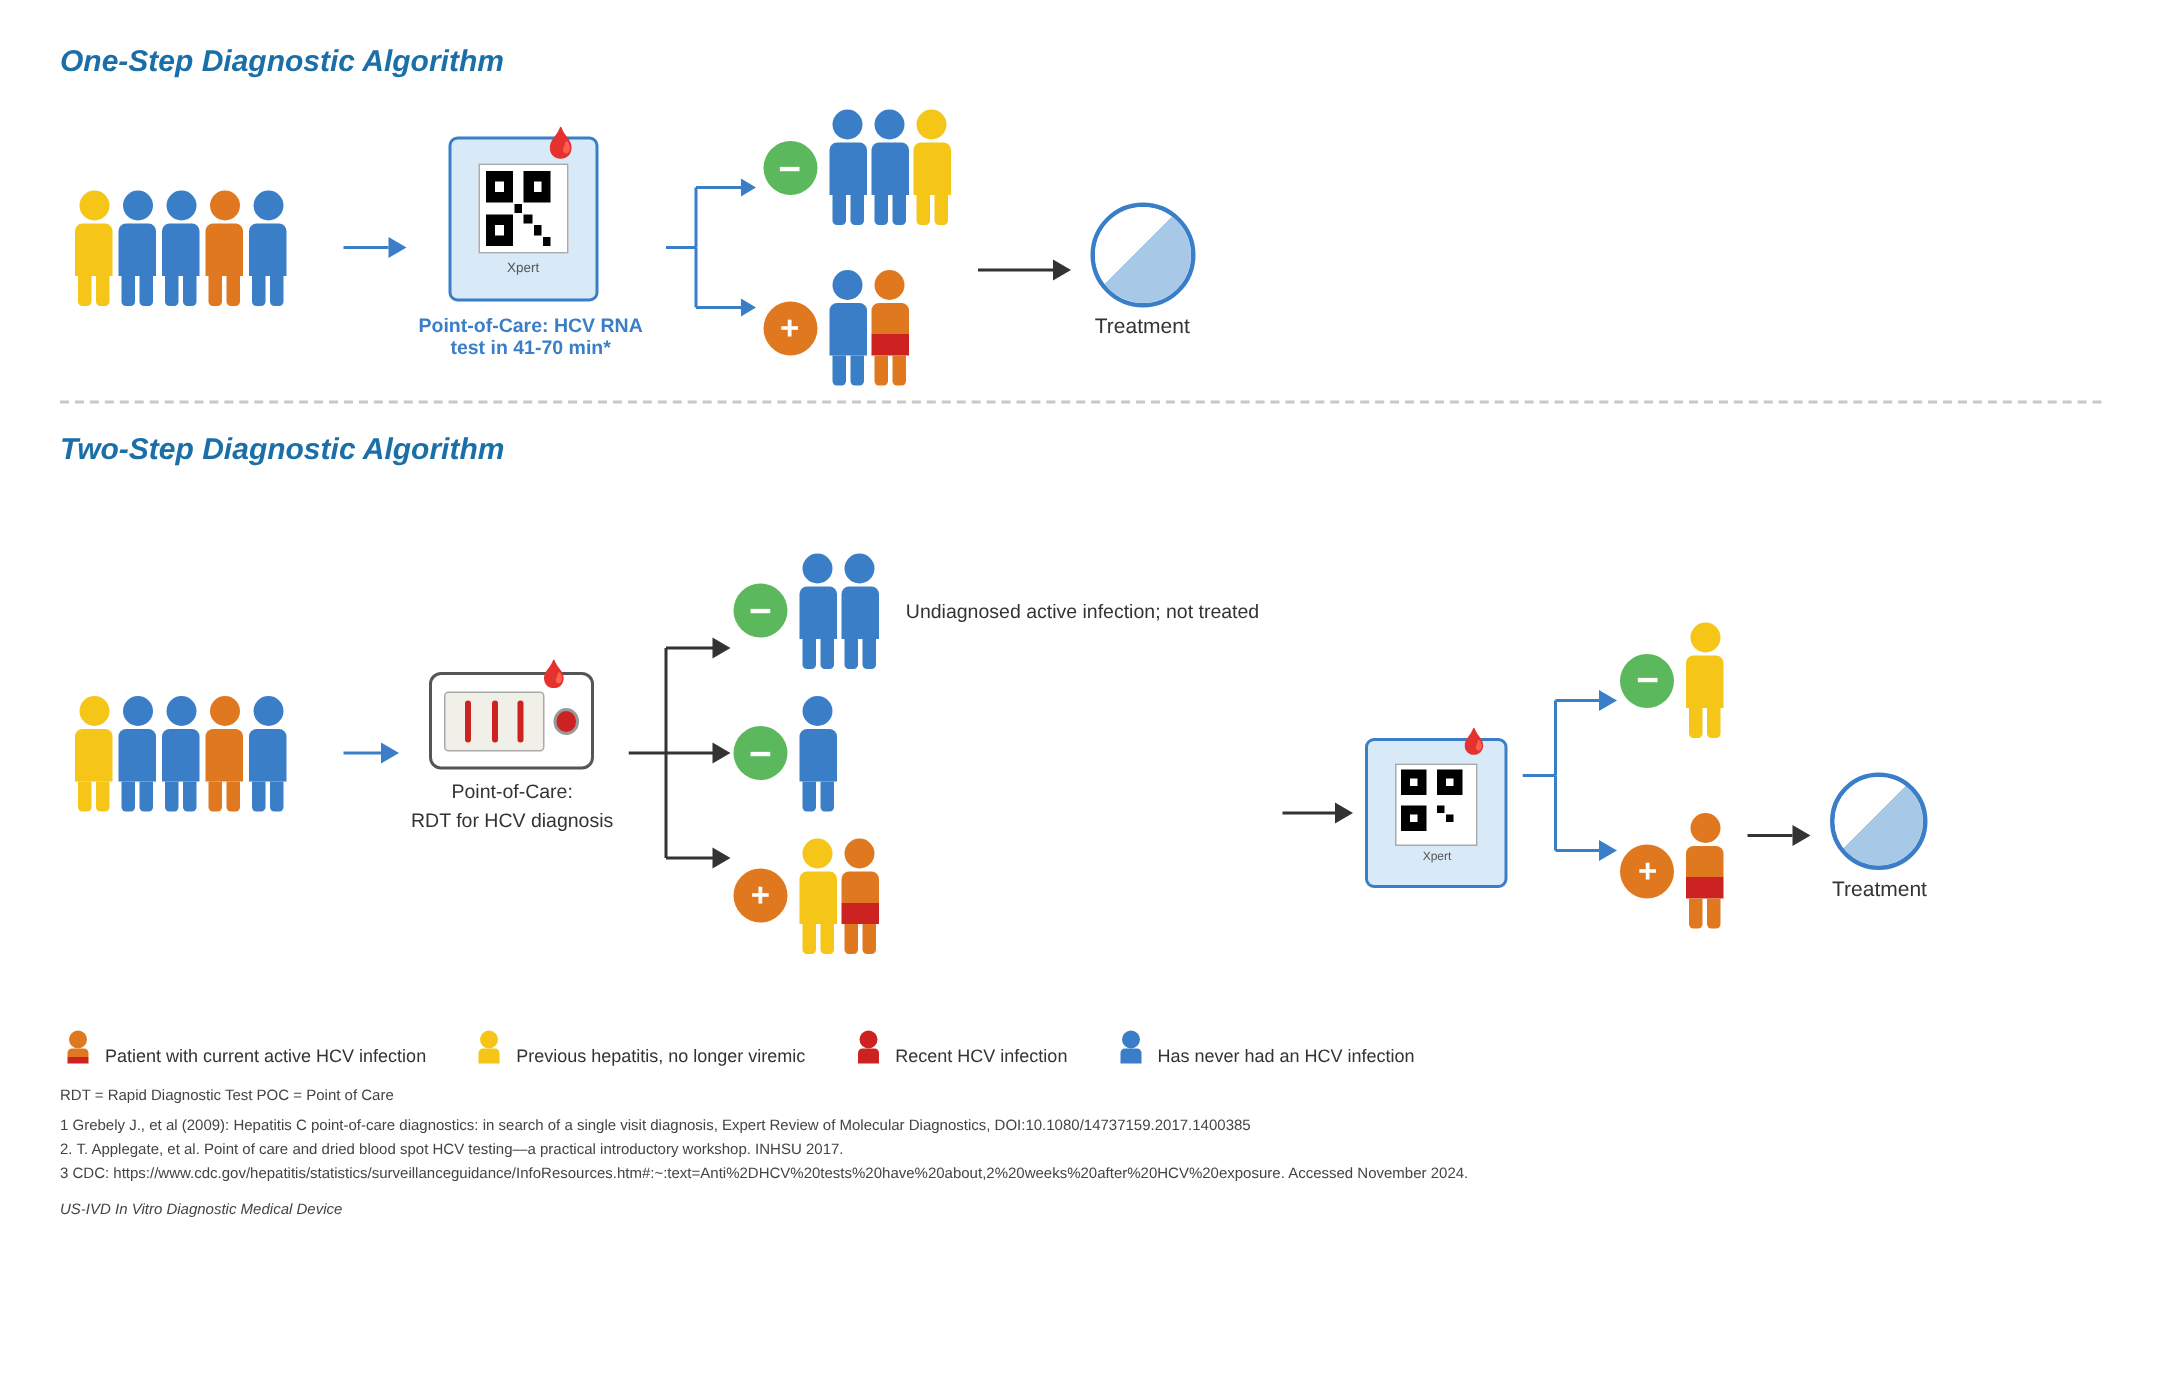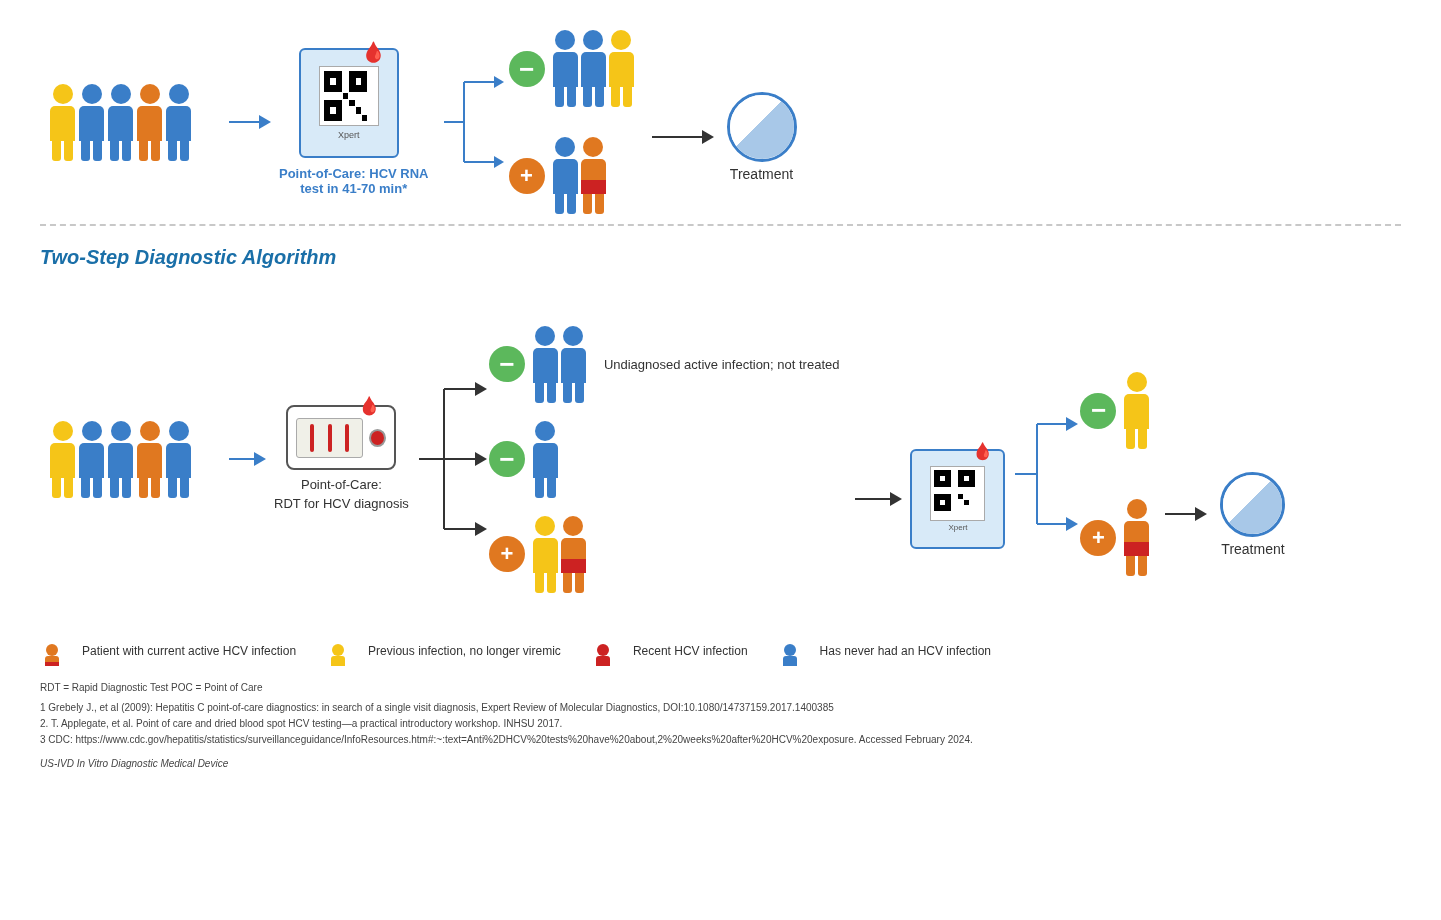--- a/index.html
+++ b/index.html
@@ -127,22 +127,22 @@
     .legend-bar {
       display: flex;
       align-items: center;
       gap: 30px;
       margin: 15px 0 5px 0;
       font-size: 12px;
       color: #333;
     }
     .legend-item {
       display: flex;
-      align-items: flex-start;
-      gap: 18px;
+      align-items: flex-end;
+      gap: 6px;
     }
 
     
     .footer {
       margin-top: 12px;
       font-size: 10px;
       color: #444;
       line-height: 1.6;
     }
     .footer-abbr {
@@ -181,20 +181,21 @@
       height: 20px;
       border-radius: 0 0 3px 3px;
     }
   </style>
 </head>
 <body>
 
 <div class="page">
 
   <div class="one-step-section">
+    <div class="section-title">One-Step Diagnostic Algorithm</div>
 
     <div style="display:flex; align-items:center; gap:0; margin-left:10px; min-height:180px;">
 
       <div class="people-group">
 
         <div class="medium-person">
           <div class="mp-head yellow"></div>
           <div class="mp-body yellow"></div>
           <div class="mp-legs">
               <div class="mp-leg yellow"></div>
@@ -595,21 +596,21 @@
           <div style="width:12px;height:12px;border-radius:50%;background:#e07820;position:absolute;top:0;left:6px;"></div>
           <div style="width:14px;height:10px;background:linear-gradient(to bottom,#e07820 60%,#cc2222 60%);border-radius:3px 3px 0 0;position:absolute;bottom:2px;left:5px;"></div>
         </div>
         <span>Patient with current active HCV infection</span>
       </div>
       <div class="legend-item">
         <div style="width:24px;height:24px;position:relative;">
           <div style="width:12px;height:12px;border-radius:50%;background:#f5c518;position:absolute;top:0;left:6px;"></div>
           <div style="width:14px;height:10px;background:#f5c518;border-radius:3px 3px 0 0;position:absolute;bottom:2px;left:5px;"></div>
         </div>
-        <span>Previous infection, no longer viremic</span>
+        <span>Previous hepatitis, no longer viremic</span>
       </div>
       <div class="legend-item">
         <div style="width:24px;height:24px;position:relative;">
           <div style="width:12px;height:12px;border-radius:50%;background:#cc2222;position:absolute;top:0;left:6px;"></div>
           <div style="width:14px;height:10px;background:#cc2222;border-radius:3px 3px 0 0;position:absolute;bottom:2px;left:5px;"></div>
         </div>
         <span>Recent HCV infection</span>
       </div>
       <div class="legend-item">
         <div style="width:24px;height:24px;position:relative;">
@@ -619,17 +620,17 @@
         <span>Has never had an HCV infection</span>
       </div>
     </div>
 
   </div>
 
   <div class="footer">
     <div class="footer-abbr">RDT = Rapid Diagnostic Test    POC = Point of Care</div>
     <div class="footer-ref">1   Grebely J., et al (2009): Hepatitis C point-of-care diagnostics: in search of a single visit diagnosis, Expert Review of Molecular Diagnostics, DOI:10.1080/14737159.2017.1400385</div>
     <div class="footer-ref">2.  T. Applegate, et al. Point of care and dried blood spot HCV testing—a practical introductory workshop. INHSU 2017.</div>
-    <div class="footer-ref">3   CDC: https://www.cdc.gov/hepatitis/statistics/surveillanceguidance/InfoResources.htm#:~:text=Anti%2DHCV%20tests%20have%20about,2%20weeks%20after%20HCV%20exposure. Accessed February 2024.</div>
+    <div class="footer-ref">3   CDC: https://www.cdc.gov/hepatitis/statistics/surveillanceguidance/InfoResources.htm#:~:text=Anti%2DHCV%20tests%20have%20about,2%20weeks%20after%20HCV%20exposure. Accessed November 2024.</div>
     <div class="footer-bottom">US-IVD In Vitro Diagnostic Medical Device</div>
   </div>
 
 </div>
 
 </body></html>

